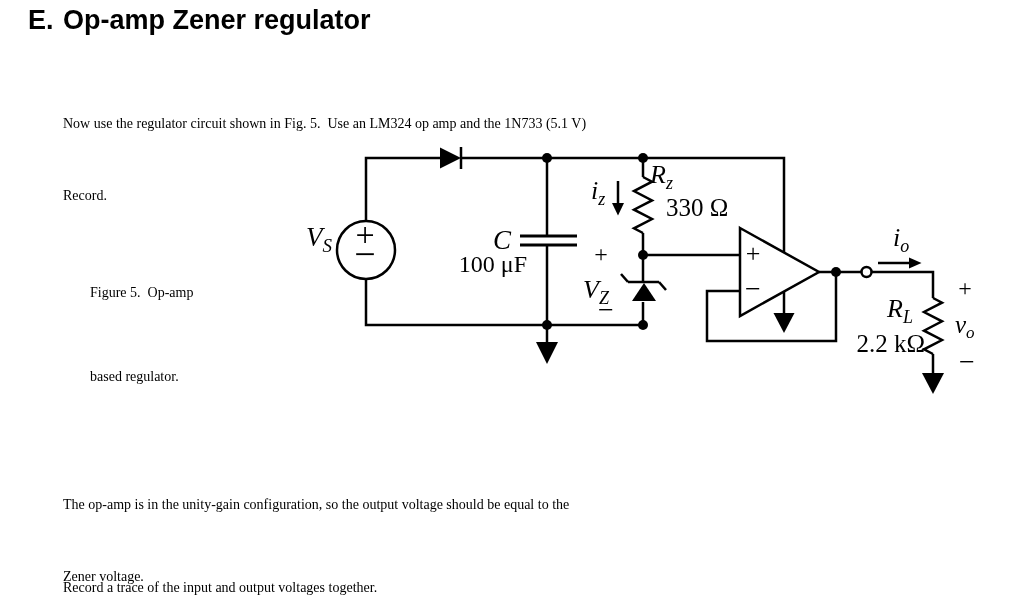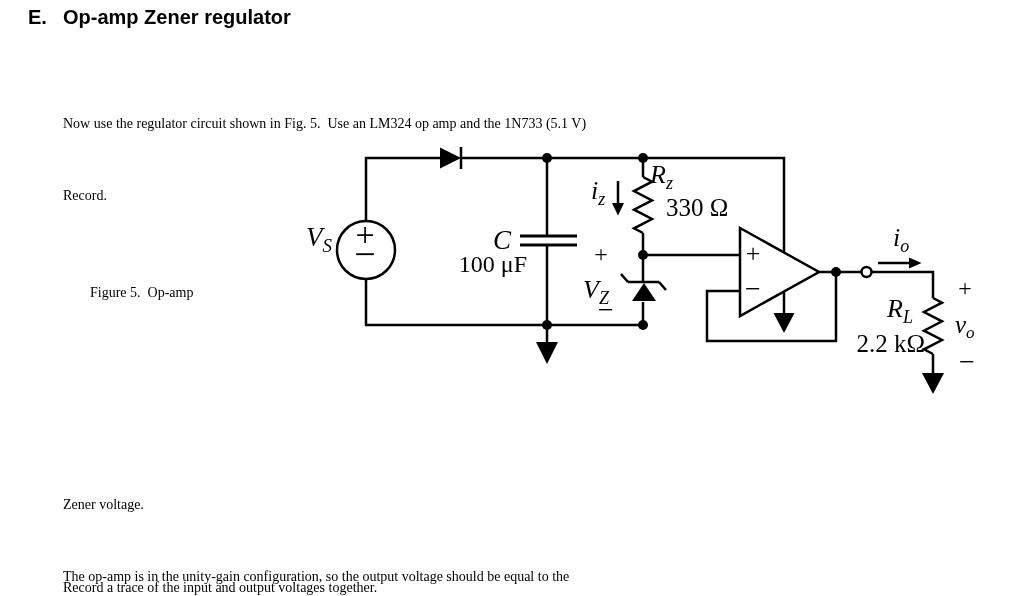--- a/index.html
+++ b/index.html
@@ -3,41 +3,42 @@
 <meta charset="utf-8">
 <style>
   html,body { margin:0; padding:0; background:#ffffff; }
   .page {
     position:relative; width:1024px; height:596px; background:#ffffff;
     color:#000; font-family:"Liberation Serif", serif; overflow:hidden;
   }
   .heading {
     position:absolute; left:28px; top:7px;
     font-family:"Liberation Sans", sans-serif; font-weight:bold;
-    font-size:20px; line-height:1; white-space:pre;
+    font-size:27px; line-height:1; white-space:pre;
   }
   .h-num { display:inline-block; width:35px; }
   .para { position:absolute; left:63px; font-size:14px; line-height:24px; white-space:pre; }
   .para.caption { line-height:28px;margin-left:27px; }
   svg.circuit { position:absolute; left:0; top:0; }
 </style>
 </head>
 <body>
 
 <div class="page">
 
   <div class="heading"><span class="h-num">E.</span><span>Op-amp Zener regulator</span></div>
 
   <div class="para" style="top:64px">
     <div>Now use the regulator circuit shown in Fig. 5.  Use an LM324 op amp and the 1N733 (5.1 V)</div>
     <div>Record.</div>
   </div>
 
   <div class="para caption" style="top:223px">
     <div>Figure 5.  Op-amp</div>
+    <div>based regulator.</div>
   </div>
 
   <svg class="circuit" width="1024" height="596" viewBox="0 0 1024 596">
 
     <circle cx="366" cy="250" r="29" fill="#ffffff" stroke="#000000" stroke-width="2.5"></circle>
     <polygon points="740,228 819,272 740,316" fill="#ffffff" stroke="#000000" stroke-width="2.5"></polygon>
 
     <g stroke="#000000" stroke-width="2.5" fill="none">
       <path d="M366,221 L366,158 L440,158"></path>
       <path d="M461,158 L784,158 L784,252"></path>
@@ -108,21 +109,21 @@
       <text x="887" y="317" font-size="26" font-style="italic"><tspan>R</tspan><tspan font-size="18" dy="6">L</tspan></text>
       <text x="925" y="352" text-anchor="end" font-size="25">2.2 kΩ</text>
 
       <text x="965" y="296" text-anchor="middle" font-size="24">+</text>
       <text x="955" y="333" font-size="25" font-style="italic"><tspan>v</tspan><tspan font-size="17" dy="5">o</tspan></text>
       <text x="967" y="371" text-anchor="middle" font-size="28">−</text>
     </g>
   </svg>
 
   <div class="para" style="top:445px">
+    <div>The op-amp is in the unity-gain configuration, so the output voltage should be equal to the</div>
     <div>Zener voltage.</div>
-    <div>The op-amp is in the unity-gain configuration, so the output voltage should be equal to the</div>
   </div>
 
   <div class="para" style="top:528px">
     <div>Record a trace of the input and output voltages together.</div>
   </div>
 
 </div>
 
 </body></html>

